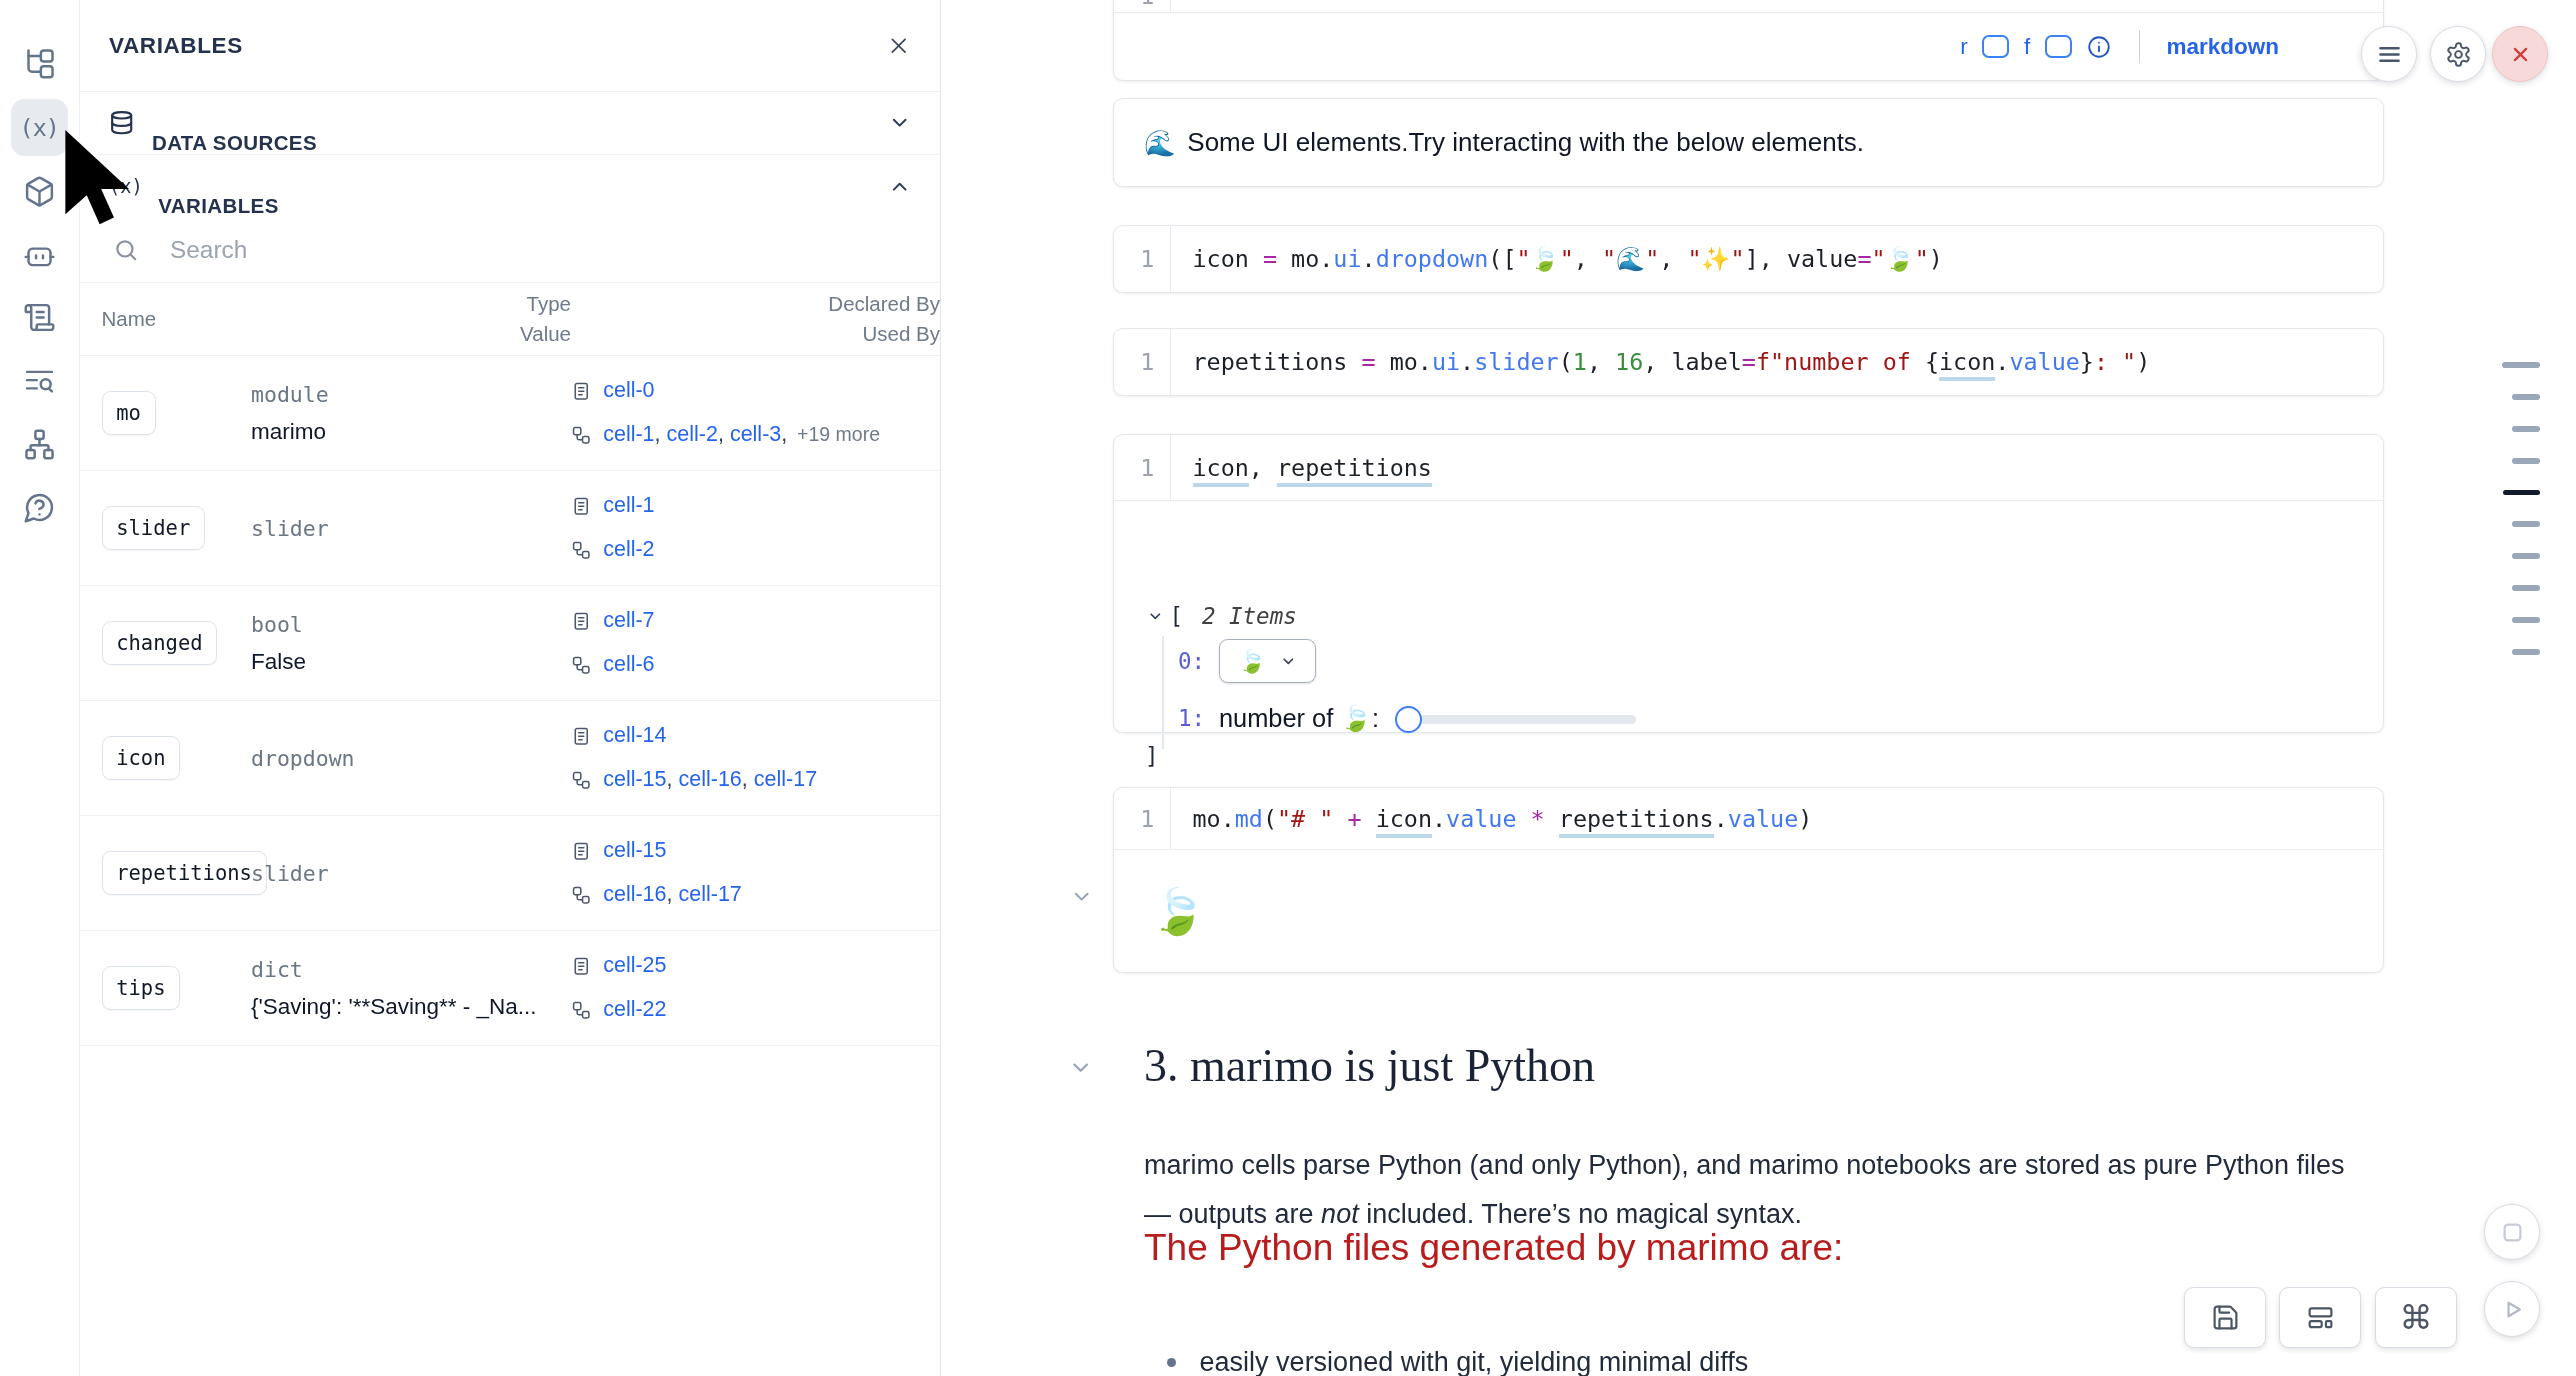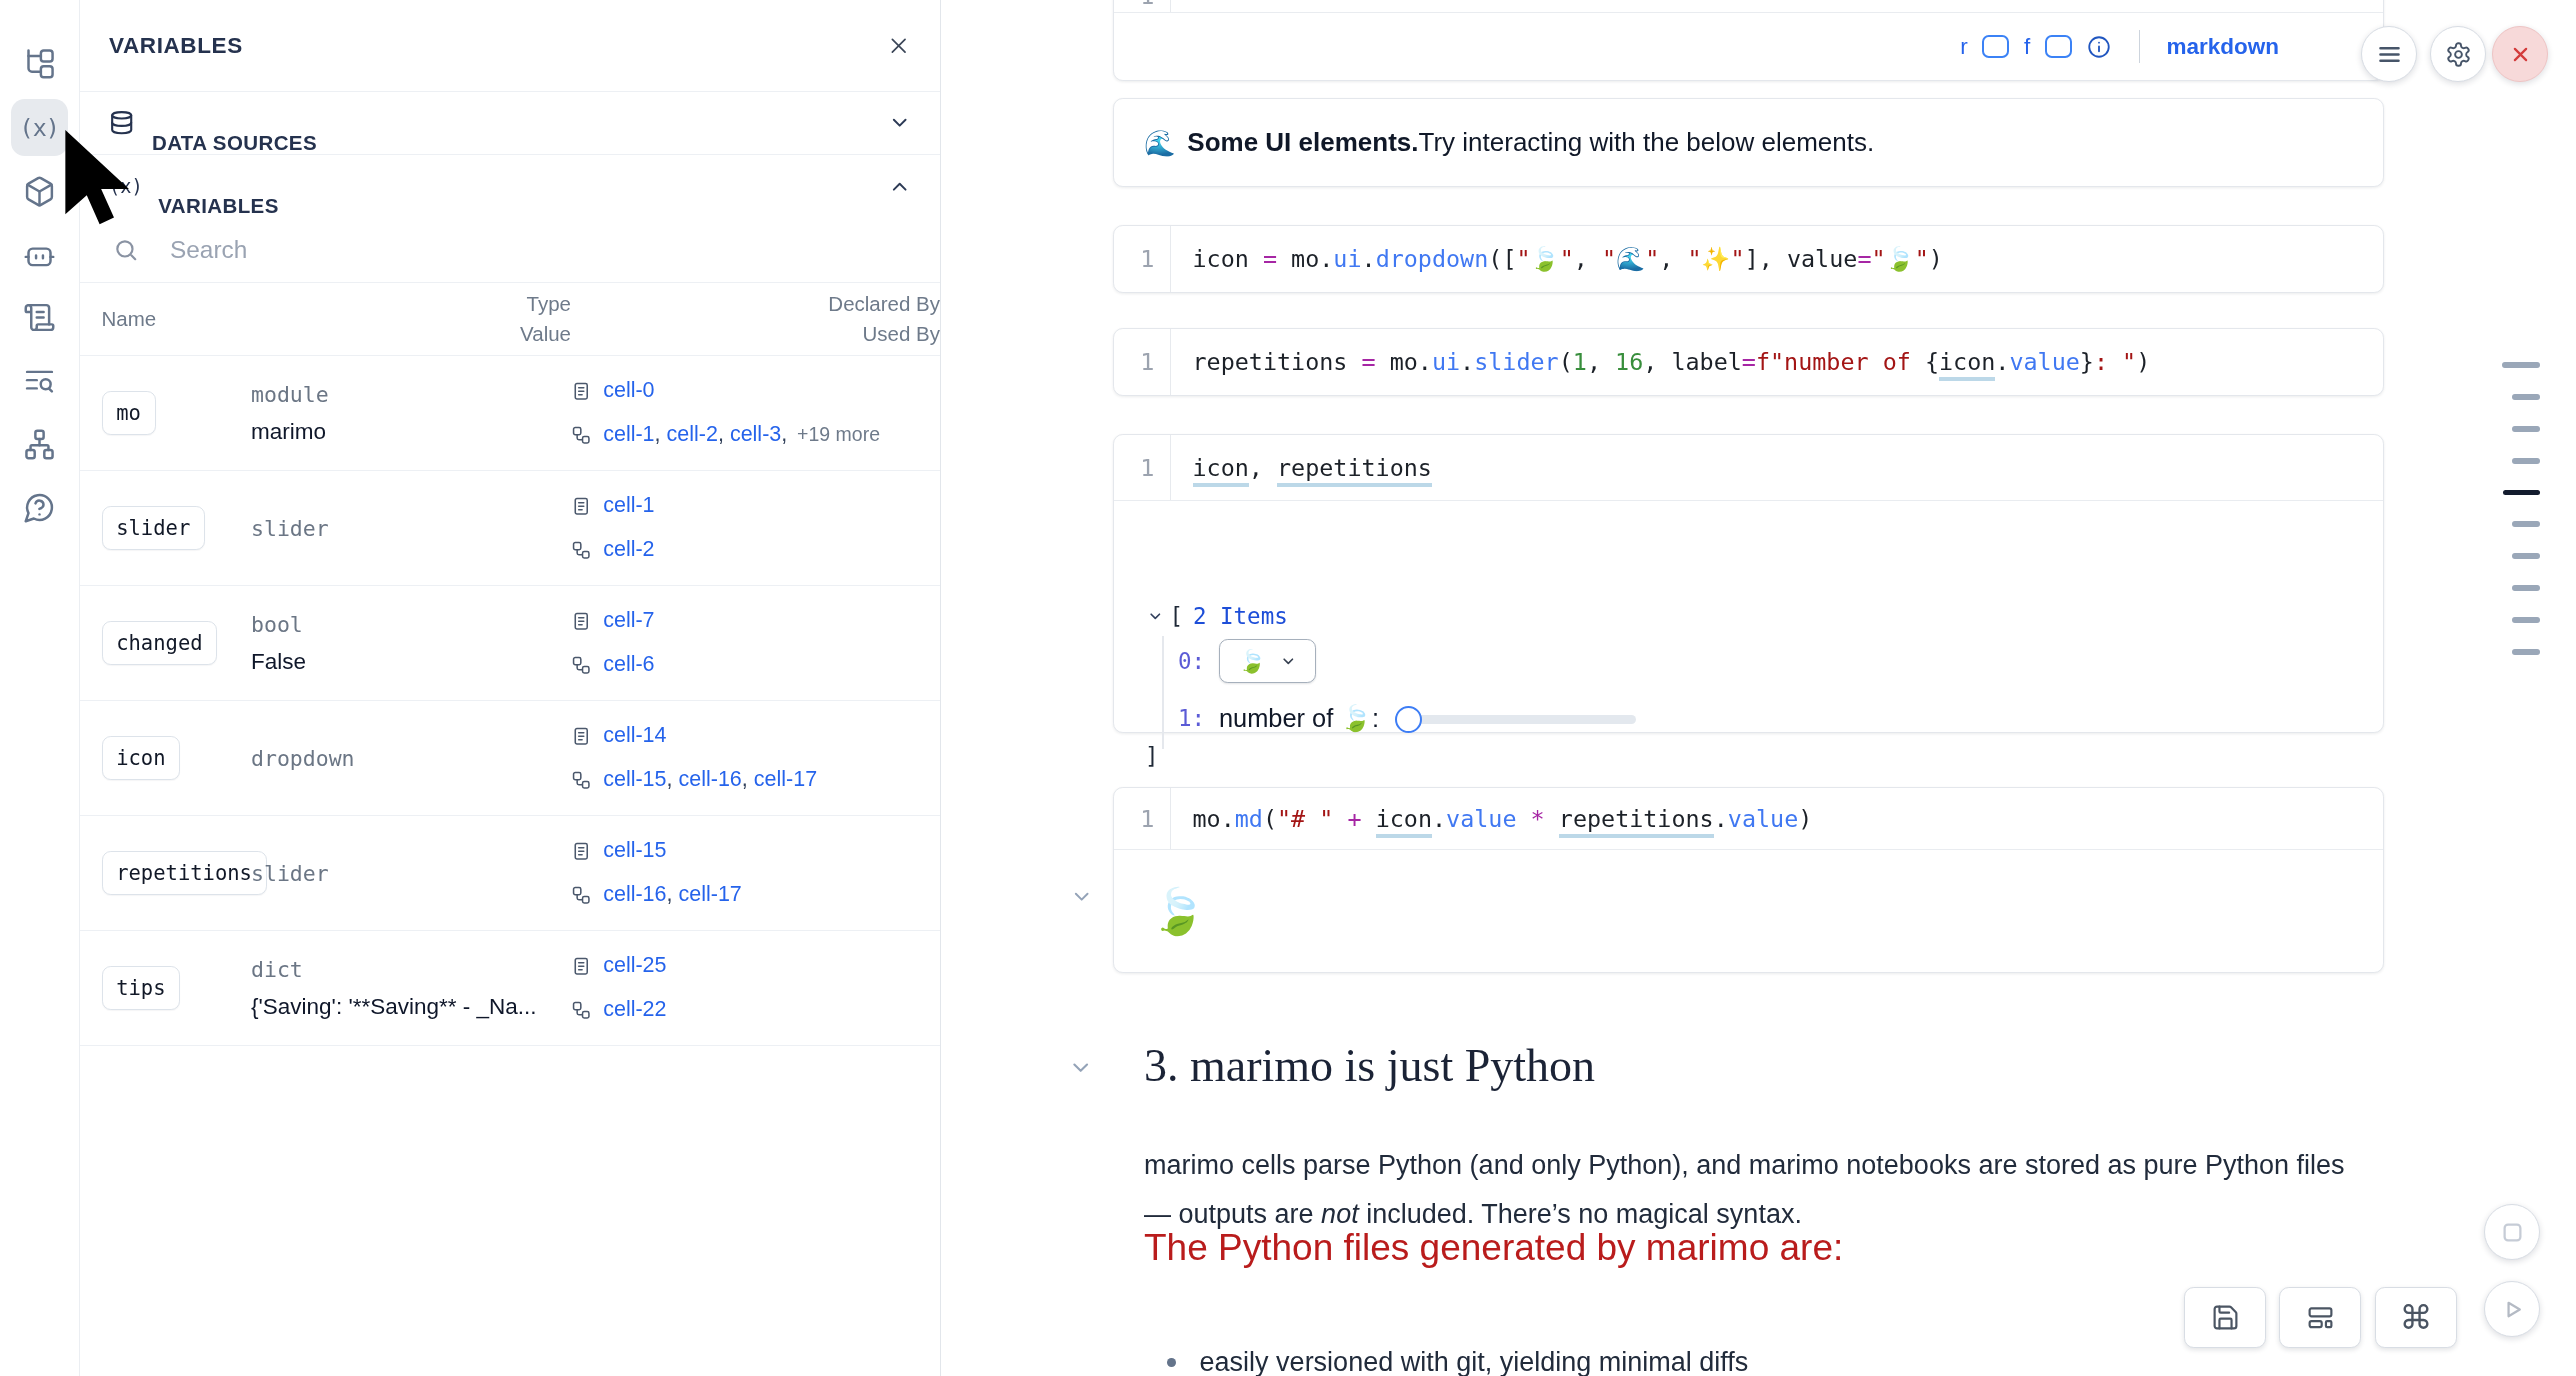--- a/index.html
+++ b/index.html
@@ -77,32 +77,32 @@
   .cell-footer { height:67px; display:flex; align-items:center; justify-content:flex-end;
                  gap:14.6px; padding-right:104px; }
   .rf { font-size:22.5px; color:#2563eb; }
   .cbox { width:27px; height:23.4px; border:2.4px solid #3b82f6; border-radius:6.8px; background:#fff; cursor:pointer; }
   .info-ic { width:26px; height:26px; color:#2056c0; }
   .vbar { width:1.5px; height:33px; background:#cdd4dd; margin:0 11.7px; }
   .lang { font-size:22.5px; font-weight:bold; color:#2563eb; cursor:pointer; }
 
   .out1 { top:98px; height:89px; display:flex; align-items:center; padding-left:30px; font-size:26px; color:#101828; }
   .o-emoji { margin-right:11.7px; font-size:25.4px; }
-  .o-bold { font-weight:bold; }
+  .o-bold { font-weight:normal; }
 
   .c2 { top:225px; height:68px; } .c2 .code-row { height:100%; }
   .c3 { top:328px; height:68px; } .c3 .code-row { height:100%; }
 
   .c4 { top:434px; height:299px; }
   .c4 .code-row { height:66px; border-bottom:1px solid #e9ecf0; }
   .tree { position:relative; height:230px;
           font-family:"DejaVu Sans Mono", monospace; font-size:22.5px; color:#1f2937; }
   .t-open { position:absolute; left:33px; top:102px; display:flex; align-items:center; gap:5.9px; }
   .t-open svg { width:16.6px; height:16.6px; color:#33415e; }
-  .t-items { color:#1d4ed8; margin-left:4px; }
+  .t-items { color:#404040; font-style:italic; margin-left:13px; }
   .t-guide { position:absolute; left:48px; top:135px; width:1.5px; height:113px; background:#e5e8ed; }
   .t-idx { color:#5b5bd6; }
   .t-row0 { position:absolute; left:64px; top:138px; display:flex; align-items:center; gap:13.7px; }
   .mini-select { width:97px; height:44px; border:1.5px solid #a6b0bc; border-radius:8.8px; background:#fff;
                  box-shadow:0 1px 2px rgba(16,24,40,.12); display:flex; align-items:center;
                  justify-content:center; gap:13.7px; cursor:pointer; }
   .mini-select .ms-val { font-size:22.5px; }
   .mini-select svg { width:16.6px; height:16.6px; color:#374151; }
   .t-label1 { position:absolute; left:64px; top:202px; display:flex; align-items:center; gap:7.8px; }
   .t-slider-label { font-family:"Liberation Sans", sans-serif; font-size:25.4px; color:#101828; margin-left:6px; }

